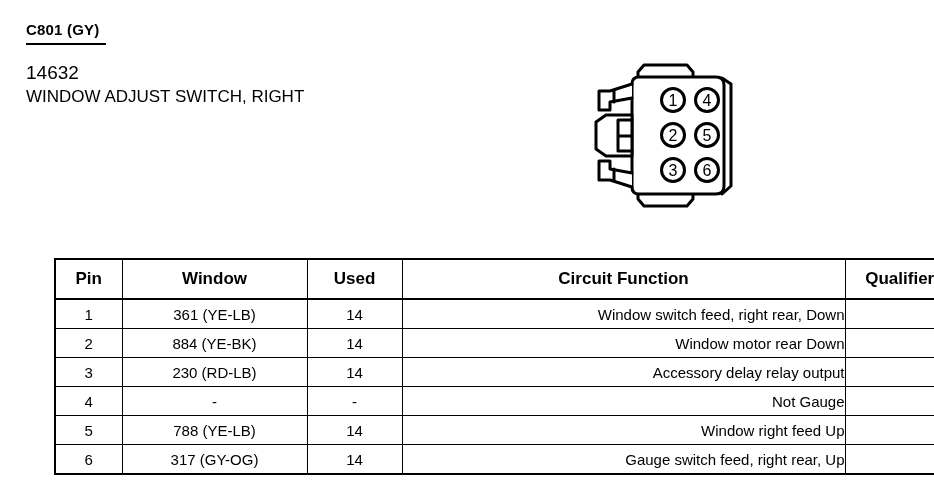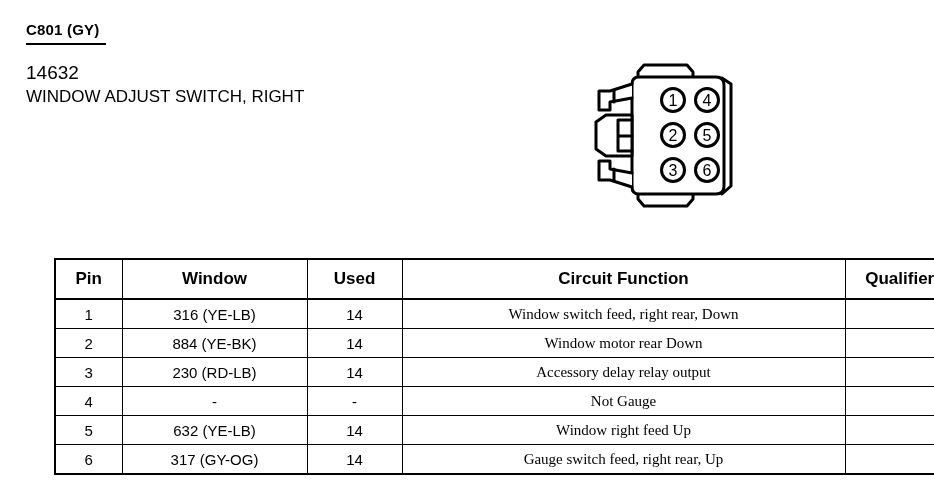--- a/index.html
+++ b/index.html
@@ -101,23 +101,22 @@
   .col-gauge    { width: 95px; }
   .col-function { width: 443px; }
   .col-qualifier{ width: 110px; }
 
   .cell-pin,
   .cell-circuit,
   .cell-gauge {
     text-align: center;
   }
   .cell-function {
-    text-align: center;
+    text-align: right;
     padding-left: 7px;
-    font-family: Liberation Serif, serif;
   }
   .cell-qualifier {
     text-align: left;
     padding-left: 7px;
   }
 </style>
 </head>
 <body>
 
 <div id="header-block">
@@ -198,21 +197,21 @@
       <th>Pin</th>
       <th>Window</th>
       <th>Used</th>
       <th>Circuit Function</th>
       <th>Qualifier</th>
     </tr>
   </thead>
   <tbody>
     <tr>
       <td class="cell-pin">1</td>
-      <td class="cell-circuit">316 (YE-LB)</td>
+      <td class="cell-circuit">361 (YE-LB)</td>
       <td class="cell-gauge">14</td>
       <td class="cell-function">Window switch feed, right rear, Down</td>
       <td class="cell-qualifier"></td>
     </tr>
     <tr>
       <td class="cell-pin">2</td>
       <td class="cell-circuit">884 (YE-BK)</td>
       <td class="cell-gauge">14</td>
       <td class="cell-function">Window motor rear Down</td>
       <td class="cell-qualifier"></td>
@@ -226,21 +225,21 @@
     </tr>
     <tr>
       <td class="cell-pin">4</td>
       <td class="cell-circuit">-</td>
       <td class="cell-gauge">-</td>
       <td class="cell-function">Not Gauge</td>
       <td class="cell-qualifier"></td>
     </tr>
     <tr>
       <td class="cell-pin">5</td>
-      <td class="cell-circuit">632 (YE-LB)</td>
+      <td class="cell-circuit">788 (YE-LB)</td>
       <td class="cell-gauge">14</td>
       <td class="cell-function">Window right feed Up</td>
       <td class="cell-qualifier"></td>
     </tr>
     <tr>
       <td class="cell-pin">6</td>
       <td class="cell-circuit">317 (GY-OG)</td>
       <td class="cell-gauge">14</td>
       <td class="cell-function">Gauge switch feed, right rear, Up</td>
       <td class="cell-qualifier"></td>

